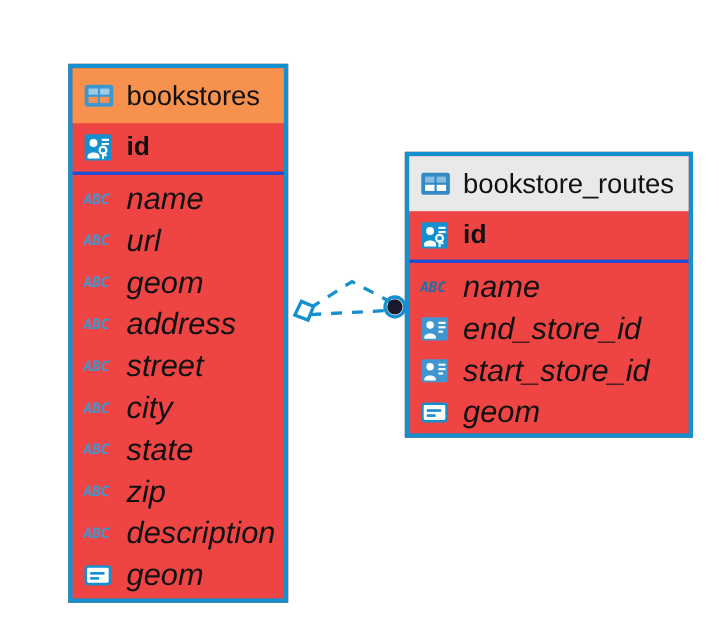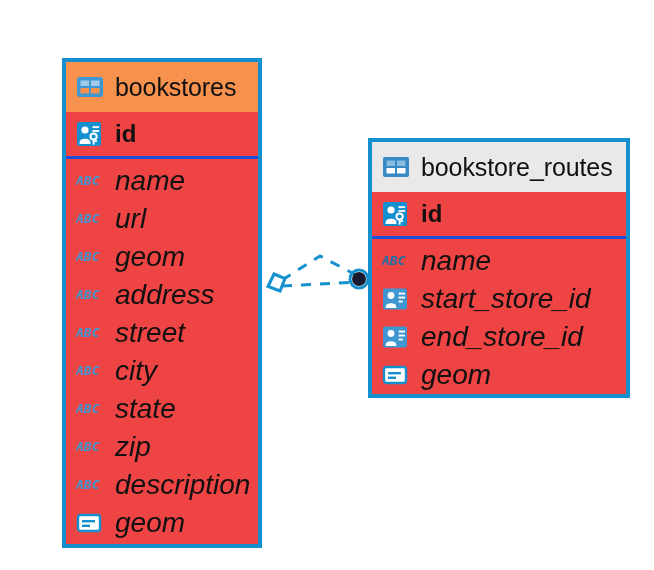--- a/index.html
+++ b/index.html
@@ -296,35 +296,35 @@
         <span class="icon">
           <svg width="28" height="24" viewBox="0 0 28 24">
             <rect x="1" y="1.5" width="24" height="21" rx="2" fill="#3E97D1"></rect>
             <circle cx="9" cy="8.5" r="3.4" fill="#ffffff"></circle>
             <path d="M3.8 19.5 C3.8 15.2 14.2 15.2 14.2 19.5 L14.2 21 L3.8 21 Z" fill="#ffffff"></path>
             <rect x="16.6" y="5.6" width="6.4" height="1.9" fill="#ffffff"></rect>
             <rect x="16.6" y="9.6" width="6.4" height="1.9" fill="#ffffff"></rect>
             <rect x="16.6" y="13.6" width="4.2" height="1.9" fill="#ffffff"></rect>
           </svg>
         </span>
-        <span class="fname">start_store_id</span>
+        <span class="fname">end_store_id</span>
       </div>
 
       <div class="field-row">
         <span class="icon">
           <svg width="28" height="24" viewBox="0 0 28 24">
             <rect x="1" y="1.5" width="24" height="21" rx="2" fill="#3E97D1"></rect>
             <circle cx="9" cy="8.5" r="3.4" fill="#ffffff"></circle>
             <path d="M3.8 19.5 C3.8 15.2 14.2 15.2 14.2 19.5 L14.2 21 L3.8 21 Z" fill="#ffffff"></path>
             <rect x="16.6" y="5.6" width="6.4" height="1.9" fill="#ffffff"></rect>
             <rect x="16.6" y="9.6" width="6.4" height="1.9" fill="#ffffff"></rect>
             <rect x="16.6" y="13.6" width="4.2" height="1.9" fill="#ffffff"></rect>
           </svg>
         </span>
-        <span class="fname">end_store_id</span>
+        <span class="fname">start_store_id</span>
       </div>
 
       <div class="field-row">
         <span class="icon">
           <svg width="28" height="24" viewBox="0 0 28 24">
             <rect x="2" y="4" width="22" height="16" rx="2.5" fill="#ffffff" stroke="#1590CF" stroke-width="2.4"></rect>
             <rect x="6" y="9" width="13" height="2.4" fill="#1590CF"></rect>
             <rect x="6" y="13.6" width="8" height="2.4" fill="#1590CF"></rect>
           </svg>
         </span>

